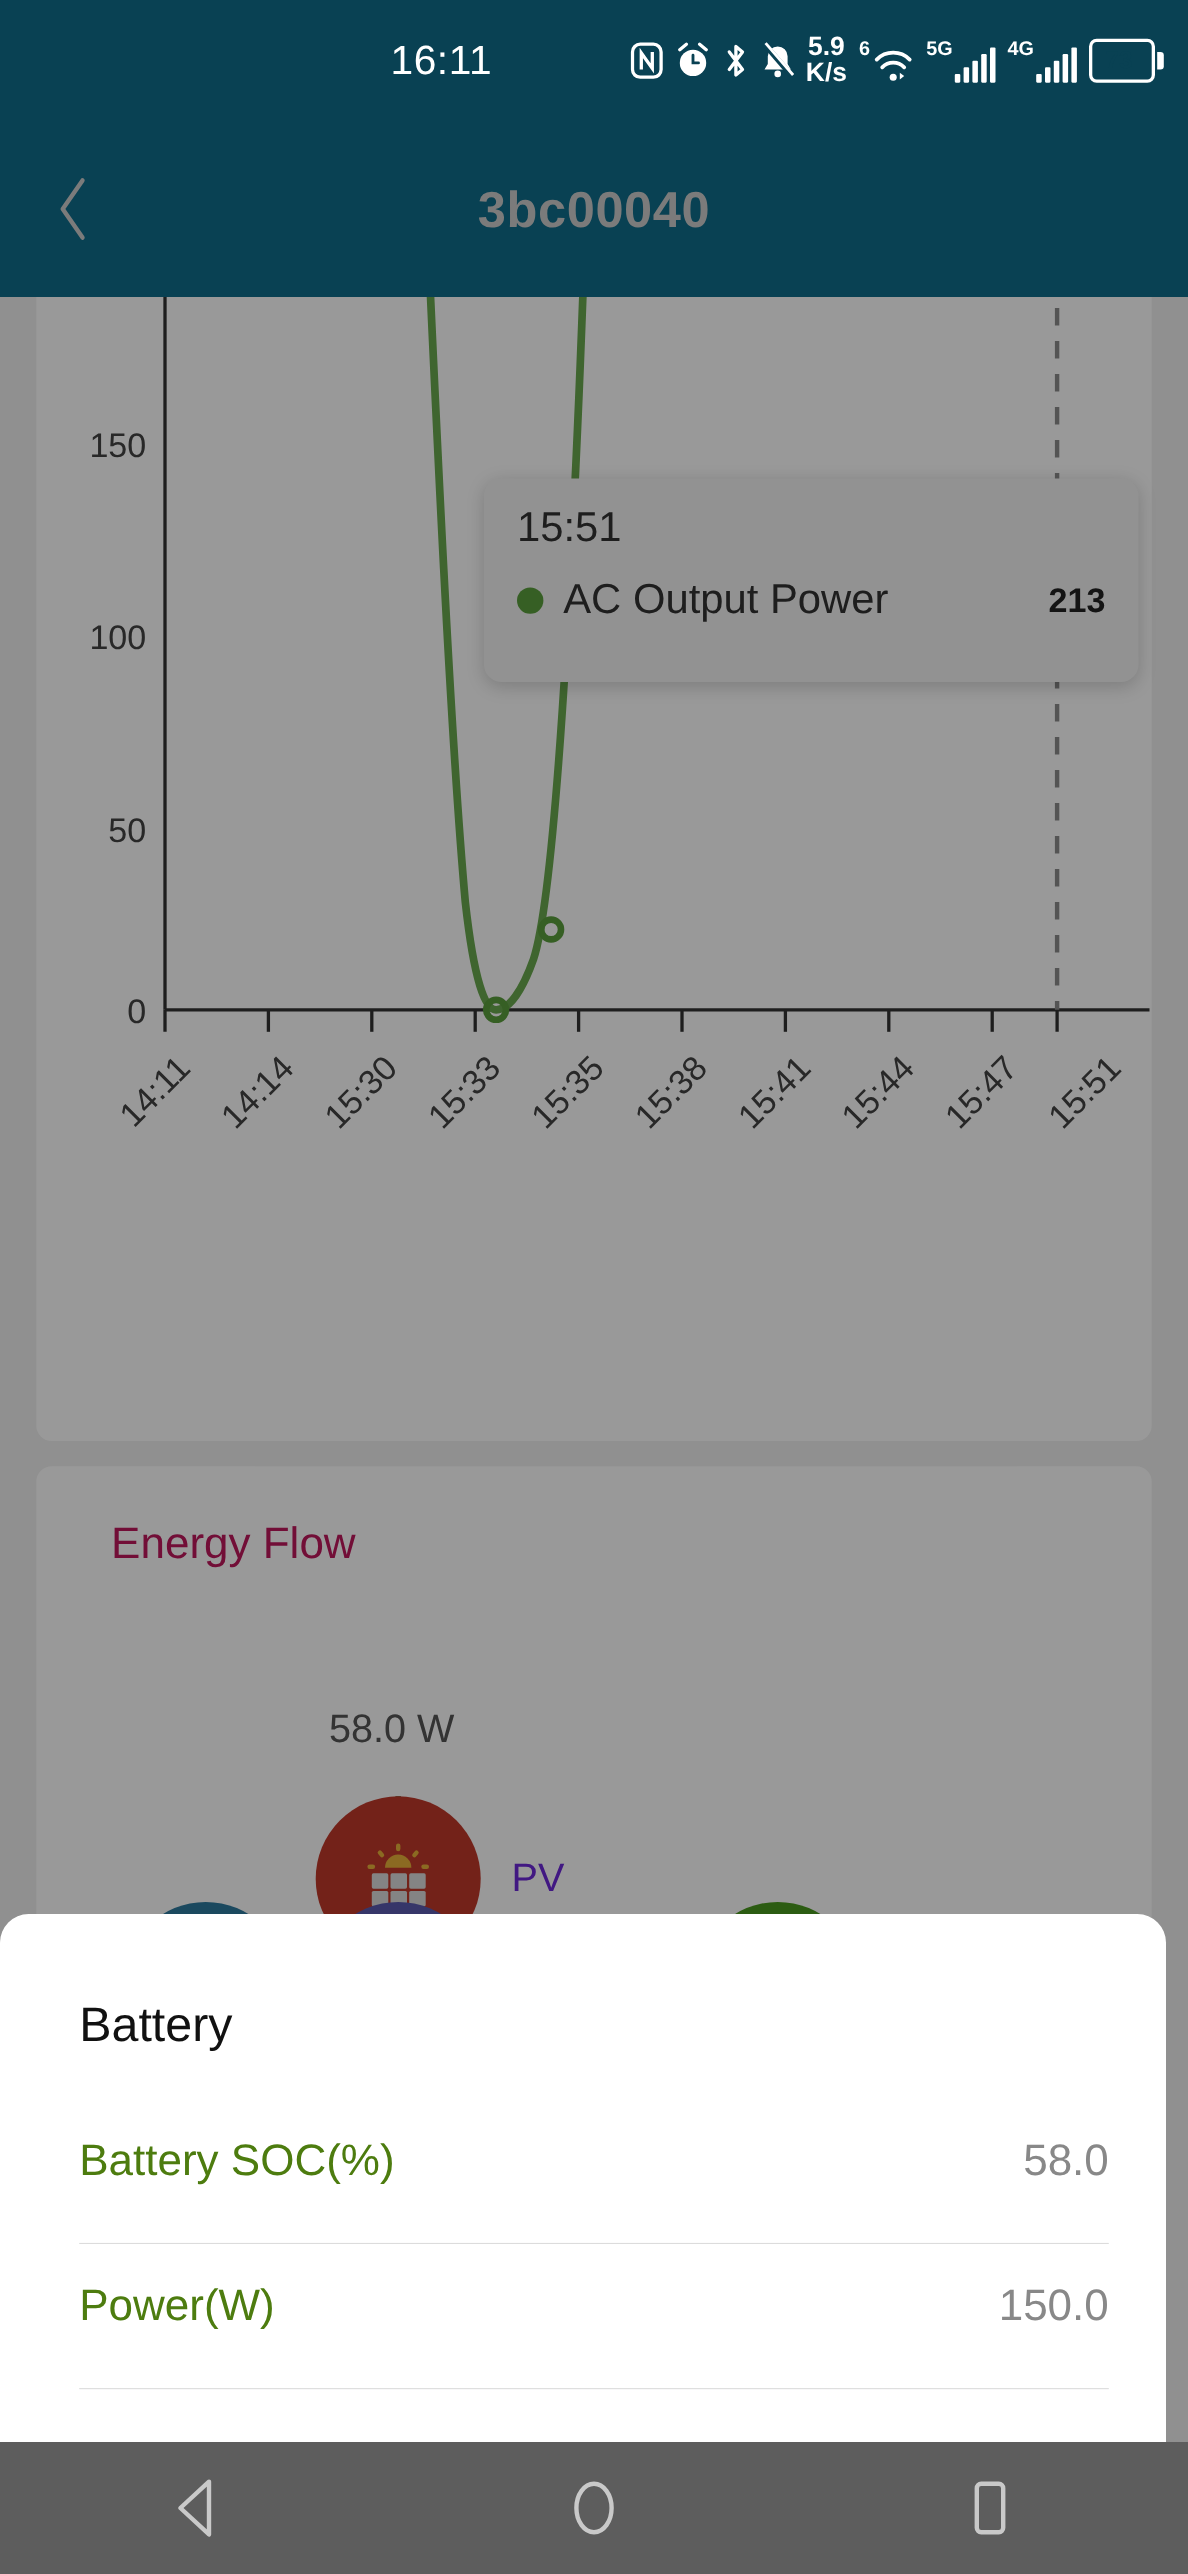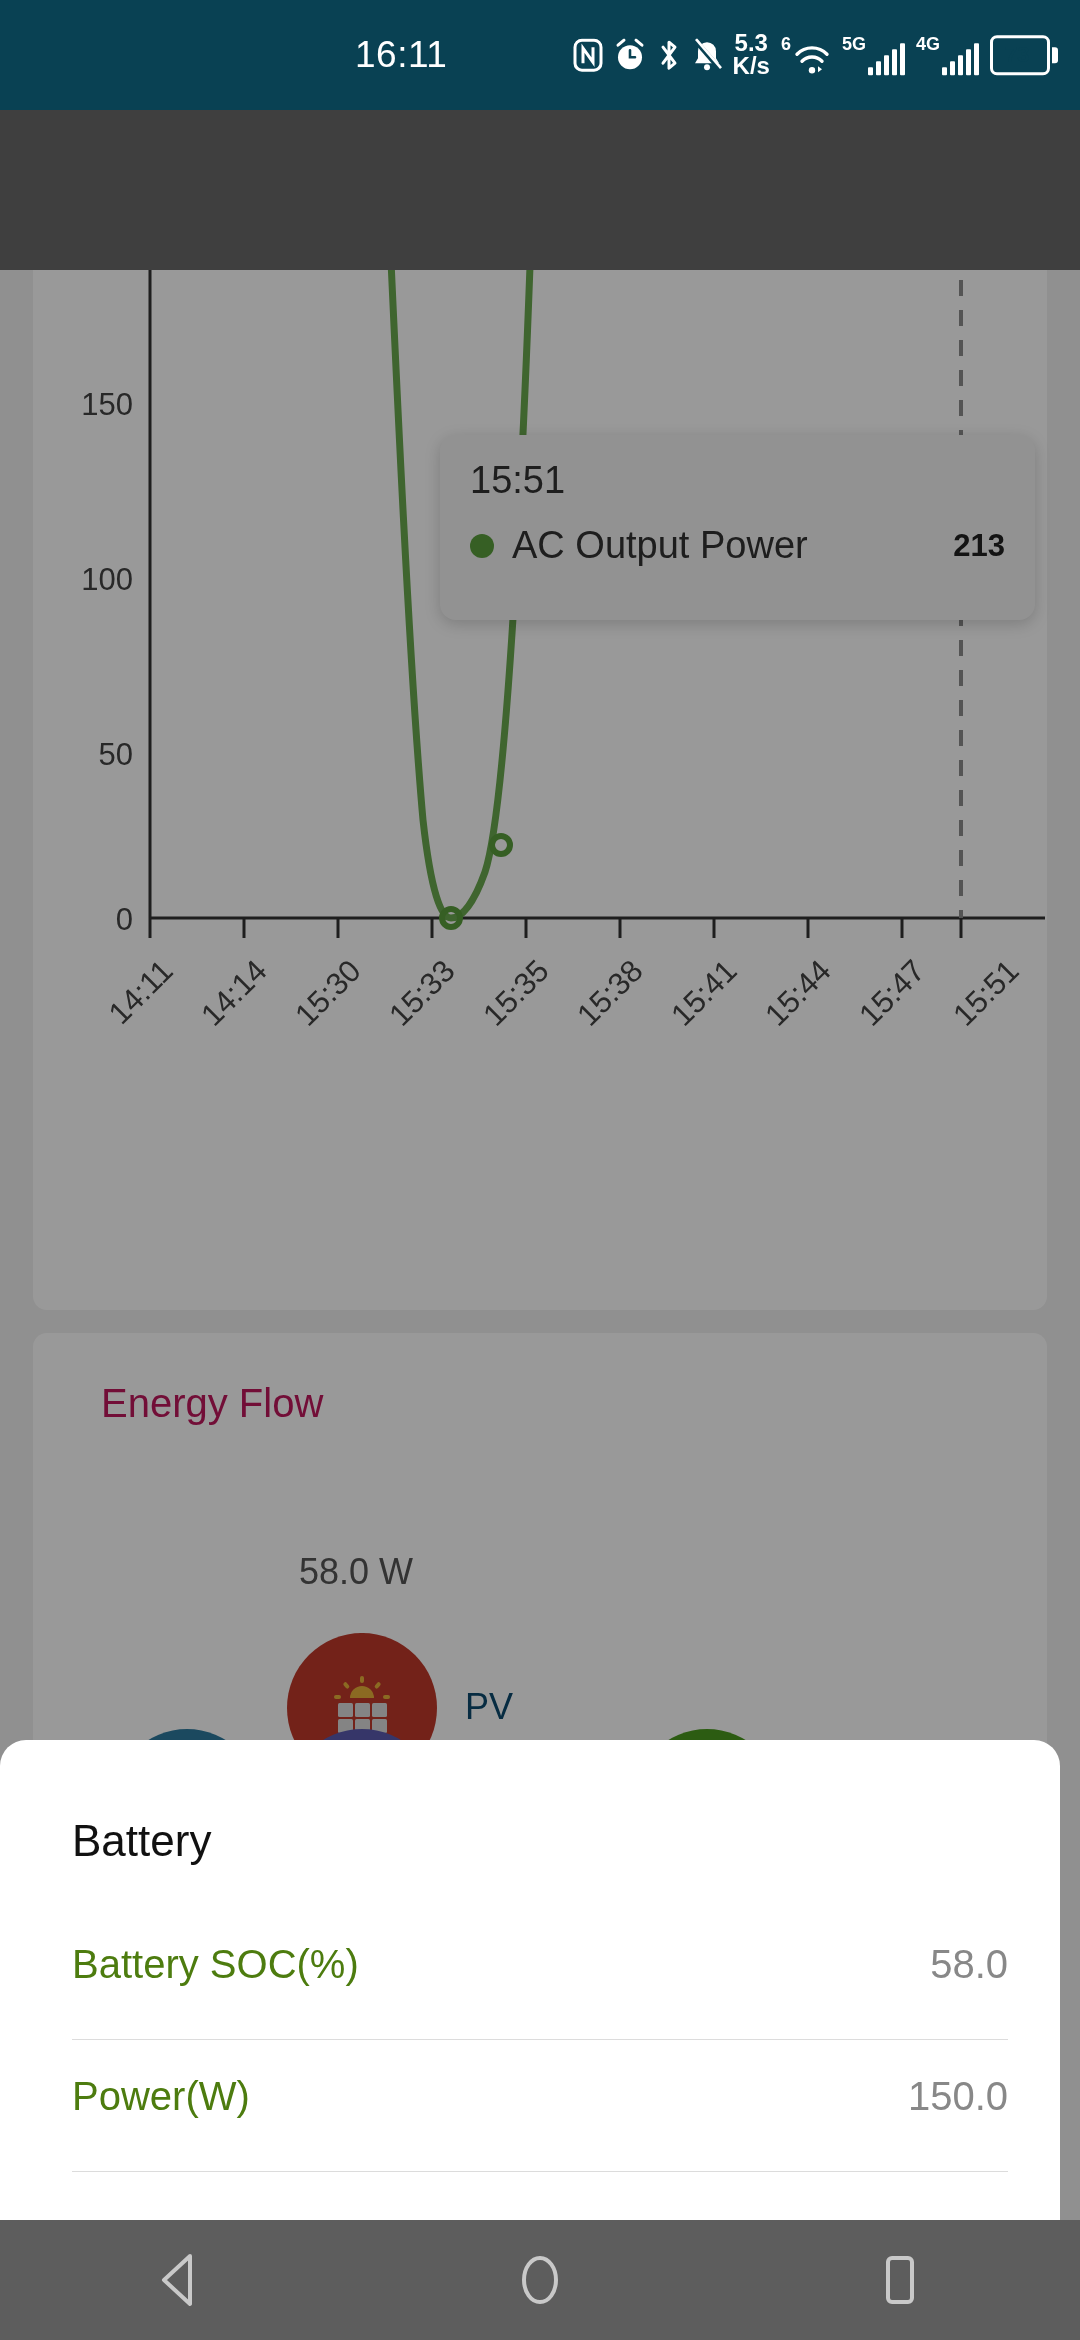--- a/index.html
+++ b/index.html
@@ -87,21 +87,21 @@
   .tt-name{ font-size:38px; color:#333; flex:1; }
   .tt-val{ font-size:31px; color:#222; font-weight:700; }
 
   
   .flow-title{ position:absolute; left:68px; top:48px; font-size:40px; color:#be185d; }
   .flow-svg{ position:absolute; left:0; top:0; }
   .node{ position:absolute; border-radius:50%;
          display:flex; align-items:center; justify-content:center; }
   .node svg{ display:block; }
   .flow-val{ position:absolute; font-size:36px; color:#555; white-space:nowrap; }
-  .flow-tag{ position:absolute; font-size:36px; color:#0c4a6e; }
+  .flow-tag{ position:absolute; font-size:36px; color:#6d28d9; }
 
   
   .sheet{
     position:absolute; left:0; top:1740px; width:1060px; height:480px;
     background:#ffffff; border-radius:26px 26px 0 0; z-index:35;
   }
   .sheet-title{ position:absolute; left:72px; top:76px; font-size:44px; color:#111; }
   .srow{ position:absolute; left:72px; width:936px; height:132px; }
   .srow .k{ position:absolute; left:0; top:34px; font-size:40px; color:#4d7c0f; }
   .srow .v{ position:absolute; right:0; top:34px; font-size:40px; color:#888; }
@@ -286,21 +286,21 @@
       </svg>
 
       <svg width="30" height="34" viewBox="0 0 30 34">
         <path d="M15 4 a9 9 0 0 1 9 9 v7 l3 5 H3 l3 -5 v-7 a9 9 0 0 1 9 -9 z" fill="#fff"></path>
         <circle cx="15" cy="29" r="3" fill="#fff"></circle>
         <path d="M3 2 L28 31" stroke="#094153" stroke-width="5"></path>
         <path d="M4 1 L29 30" stroke="#fff" stroke-width="2.6"></path>
       </svg>
 
       <div class="sb-net">
-        <span>5.3</span>
+        <span>5.9</span>
         <span>K/s</span>
       </div>
 
       <div class="sb-sig">
         <span class="lbl">6</span>
         <svg width="38" height="34" viewBox="0 0 38 34">
           <g fill="none" stroke="#fff" stroke-width="3.4" stroke-linecap="round">
             <path d="M4 13 a21 21 0 0 1 30 0"></path>
             <path d="M9 20 a14 14 0 0 1 20 0"></path>
           </g>
@@ -333,20 +333,28 @@
 
       <div class="batt">
         <div class="batt-body">
           <div class="batt-fill">73</div>
         </div>
         <div class="batt-cap"></div>
       </div>
     </div>
   </div>
 
+  <div class="appbar">
+    <div class="back">
+      <svg width="40" height="64" viewBox="0 0 40 64">
+        <path d="M28 6 L10 32 L28 58" fill="none" stroke="#7b7b7b" stroke-width="4" stroke-linecap="round" stroke-linejoin="round"></path>
+      </svg>
+    </div>
+    <div class="title">3bc00040</div>
+  </div>
 
   <div class="sheet">
     <div class="sheet-title">Battery</div>
 
     <div class="srow" id="srow-soc">
       <span class="k">Battery SOC(%)</span>
       <span class="v">58.0</span>
       <span class="div"></span>
     </div>
 

